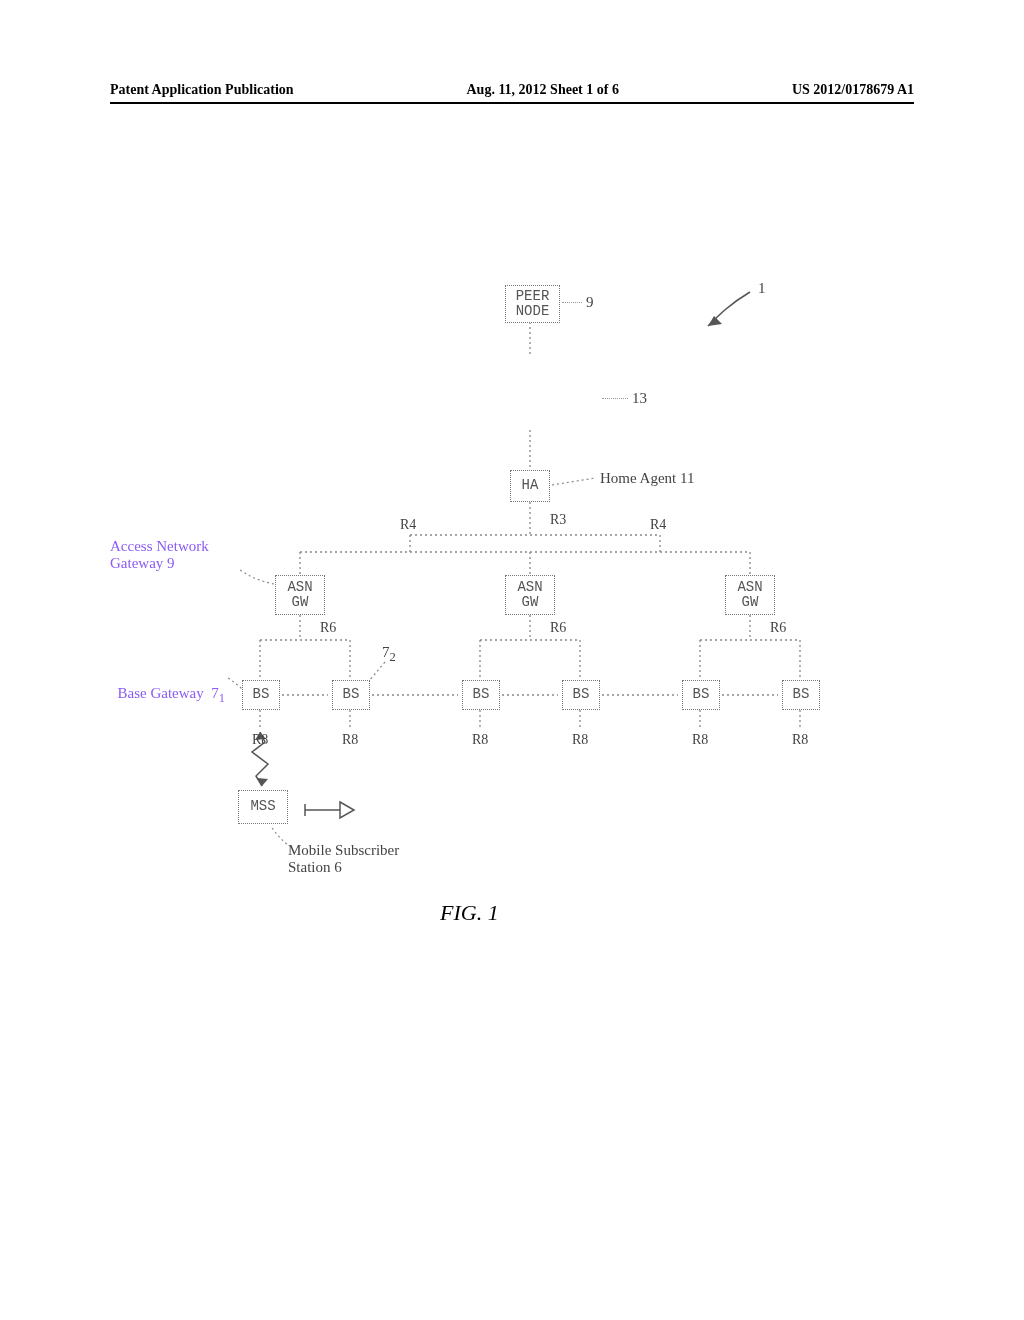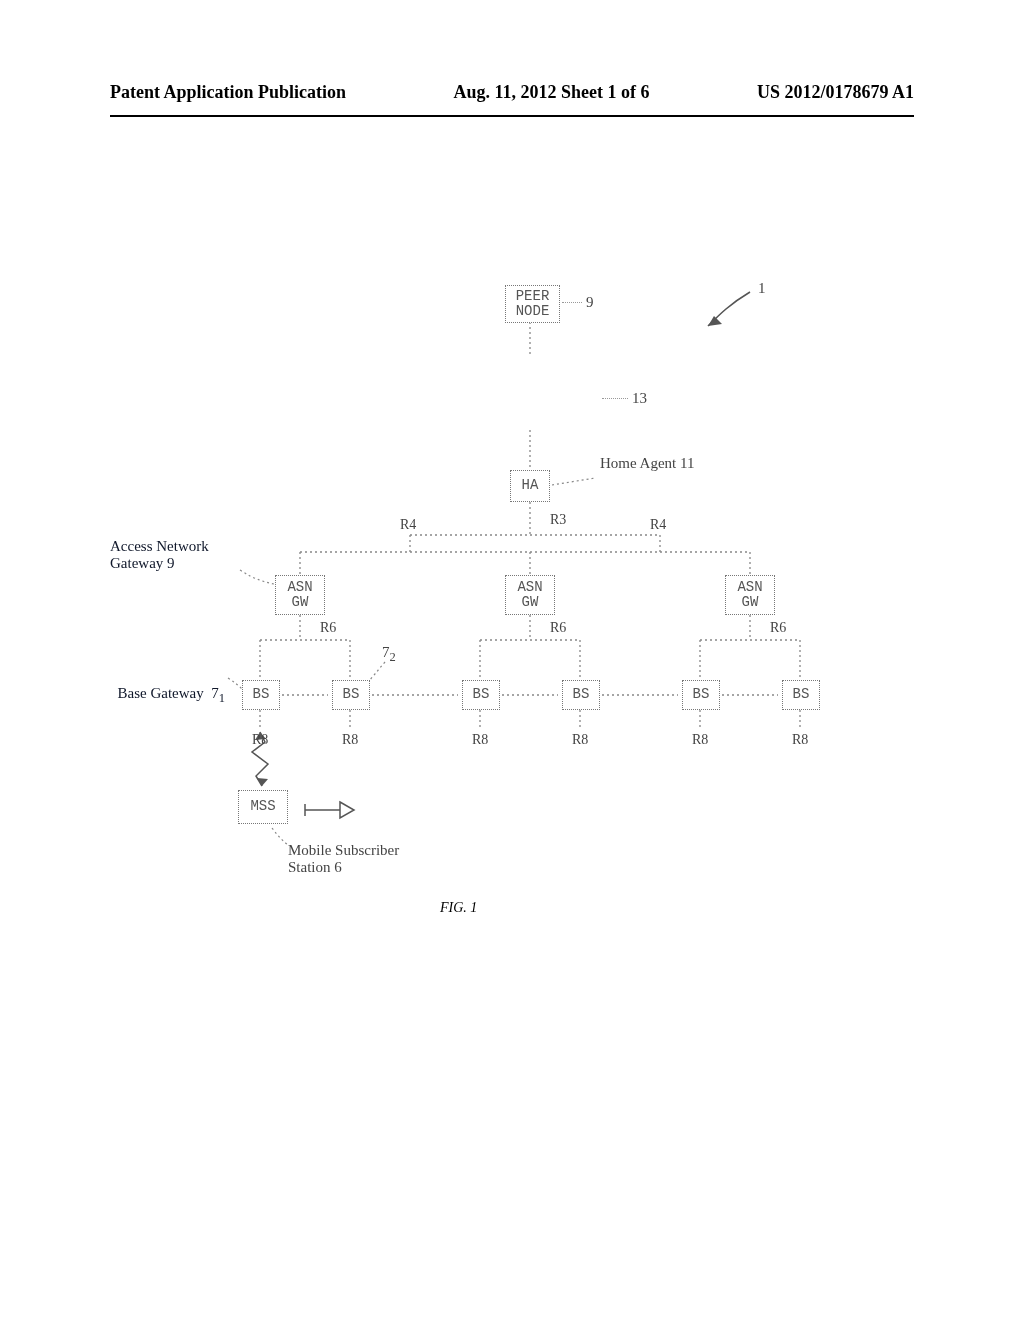--- a/index.html
+++ b/index.html
@@ -11,24 +11,24 @@
     position: relative;
     color: #000;
   }
   .page-header {
     position: absolute;
     top: 82px;
     left: 110px;
     right: 110px;
     display: flex;
     justify-content: space-between;
-    font-size: 18px;
+    font-size: 14px;
     font-weight: bold;
     border-bottom: 2px solid #000;
-    padding-bottom: 12px;
+    padding-bottom: 4px;
   }
   .diagram-container {
     position: absolute;
     top: 280px;
     left: 110px;
     width: 800px;
     height: 640px;
   }
   .node-box {
     position: absolute;
@@ -61,34 +61,34 @@
     height: 0;
   }
   .reftext {
     position: absolute;
     font-size: 15px;
     color: #444;
   }
   .sidelabel {
     position: absolute;
     font-size: 15px;
-    color: #0f172a;
+    color: #8b5cf6;
     text-align: right;
     white-space: nowrap;
   }
   .r-label {
     position: absolute;
     font-size: 14px;
     color: #444;
   }
   .fig-caption {
     position: absolute;
     top: 900px;
     left: 440px;
-    font-size: 14px;
+    font-size: 22px;
     font-style: italic;
     font-family: "Times New Roman", serif;
   }
   svg.connectors {
     position: absolute;
     top: 0; left: 0;
     width: 100%; height: 100%;
     pointer-events: none;
   }
 </style>
@@ -186,21 +186,21 @@
   </div>
   <div class="refline-h" style="left:452px; top:22px; width:20px;"></div>
   <div class="reftext" style="left:476px; top:14px;">9</div>
 
   <div class="refline-h" style="left:492px; top:118px; width:26px;"></div>
   <div class="reftext" style="left:522px; top:110px;">13</div>
 
   <div class="node-box" style="left:400px; top:190px; width:40px; height:32px;">
     <span>HA</span>
   </div>
-  <div class="reftext" style="left:490px; top:175px;">Home Agent 11</div>
+  <div class="reftext" style="left:490px; top:190px;">Home Agent 11</div>
 
   <div class="r-label" style="left:440px; top:232px;">R3</div>
 
   <div class="r-label" style="left:290px; top:237px;">R4</div>
   <div class="r-label" style="left:540px; top:237px;">R4</div>
 
   <div class="sidelabel" style="left:0px; top:258px; width:130px; text-align:left; white-space:pre;">Access Network
 Gateway 9</div>
 
   <div class="node-box" style="left:165px; top:295px; width:50px; height:40px;">

